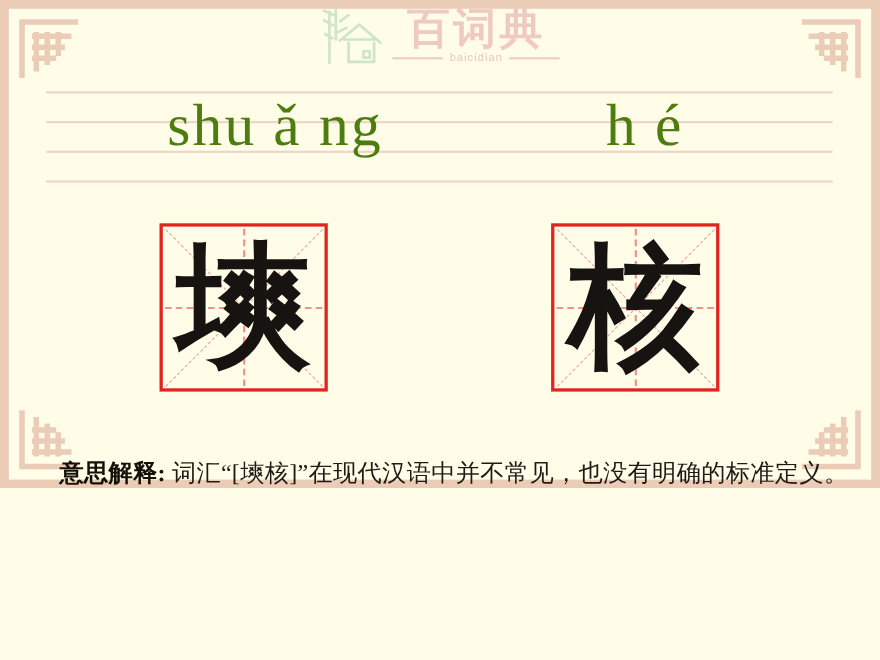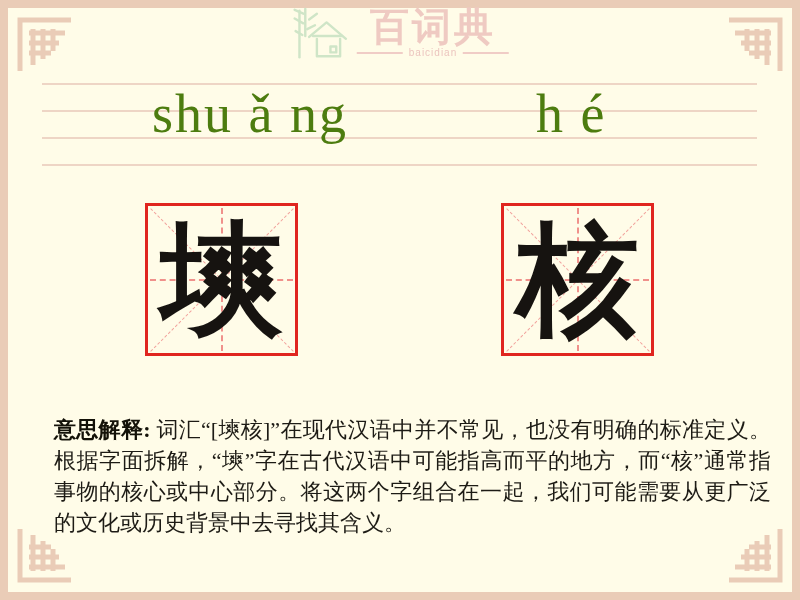--- a/index.html
+++ b/index.html
@@ -1,17 +1,17 @@
 <!DOCTYPE html>
 <html><head>
 <meta charset="utf-8">
 <style>
   html,body{margin:0;padding:0;background:#fffce8;}
   .page{
-    position:relative;width:800px;height:600px;background:#fffce8;overflow:hidden;
+    position:relative;width:800px;height:444px;background:#fffce8;overflow:hidden;
     font-family:"Liberation Serif","DejaVu Serif",serif;
   }
   .frame{position:absolute;inset:0;border:8px solid #eaccb7;pointer-events:none;}
   .corner{position:absolute;width:64px;height:64px;}
   .corner.tl{top:7px;left:7px;}
   .corner.tr{top:7px;right:7px;transform:scaleX(-1);}
   .corner.bl{bottom:7px;left:7px;transform:scaleY(-1);}
   .corner.br{bottom:7px;right:7px;transform:scale(-1,-1);}
 
   
@@ -23,21 +23,21 @@
   .logo-sub{display:flex;align-items:center;gap:6px;margin-top:-1px;
             font-family:"Liberation Sans","DejaVu Sans",sans-serif;
             font-size:10px;color:#ecc4be;letter-spacing:1px;}
   .logo-sub .rule{width:46px;height:2px;background:#f0ccc6;}
 
   
   .pline{position:absolute;left:42px;width:715px;height:2px;background:#eed5c5;}
   .pl1{top:83px;} .pl2{top:110px;} .pl3{top:137px;} .pl4{top:164px;}
   .pinyin{position:absolute;top:87px;font-size:54px;line-height:54px;
           color:#4d7c0f;letter-spacing:2px;white-space:nowrap;}
-  .word1{left:152px;} .word2{left:536px;}
+  .word1{left:152px;} .word2{left:551px;}
 
   
   .tzg{position:absolute;top:203px;width:147px;height:147px;border:3px solid #e0251f;background:transparent;}
   .box1{left:145px;} .box2{left:501px;}
   .guide-v{position:absolute;top:2px;bottom:2px;left:50%;width:0;margin-left:-1px;
            border-left:2px dashed #f0918b;}
   .guide-h{position:absolute;left:2px;right:2px;top:50%;height:0;margin-top:-1px;
            border-top:2px dashed #f0918b;}
   .guide-d{position:absolute;top:50%;left:50%;width:202px;height:0;
            border-top:1px dashed #f2a39d;}

